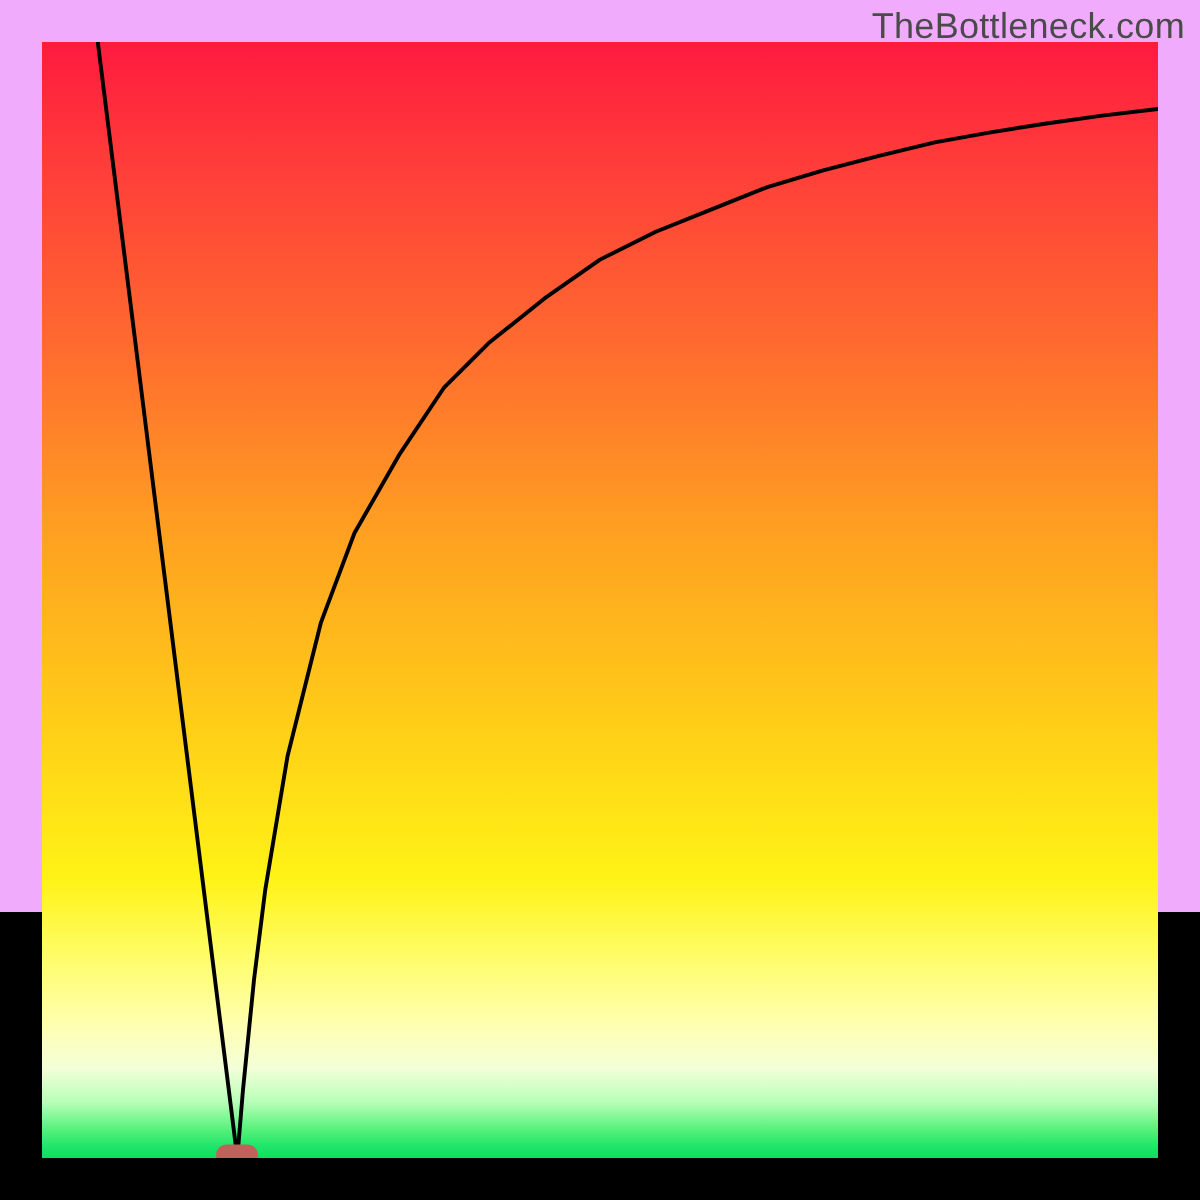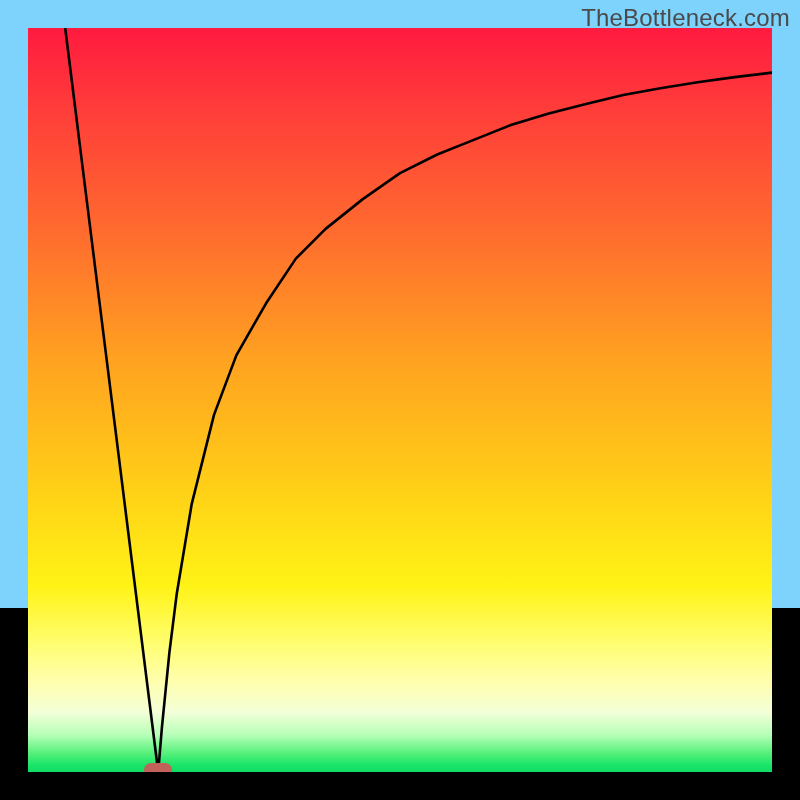--- a/index.html
+++ b/index.html
@@ -8,21 +8,21 @@
     width: 800px;
     height: 800px;
     overflow: hidden;
     background: #000;
     font-family: Arial, Helvetica, sans-serif;
   }
   .frame {
     position: absolute;
     left: 0; top: 0;
     width: 800px; height: 608px;
-    background: #7dd3fc;
+    background: #f0abfc;
   }
   .plot-area {
     position: absolute;
     left: 28px;
     top: 28px;
     width: 744px;
     height: 744px;
     overflow: hidden;
   }
   .gradient {

